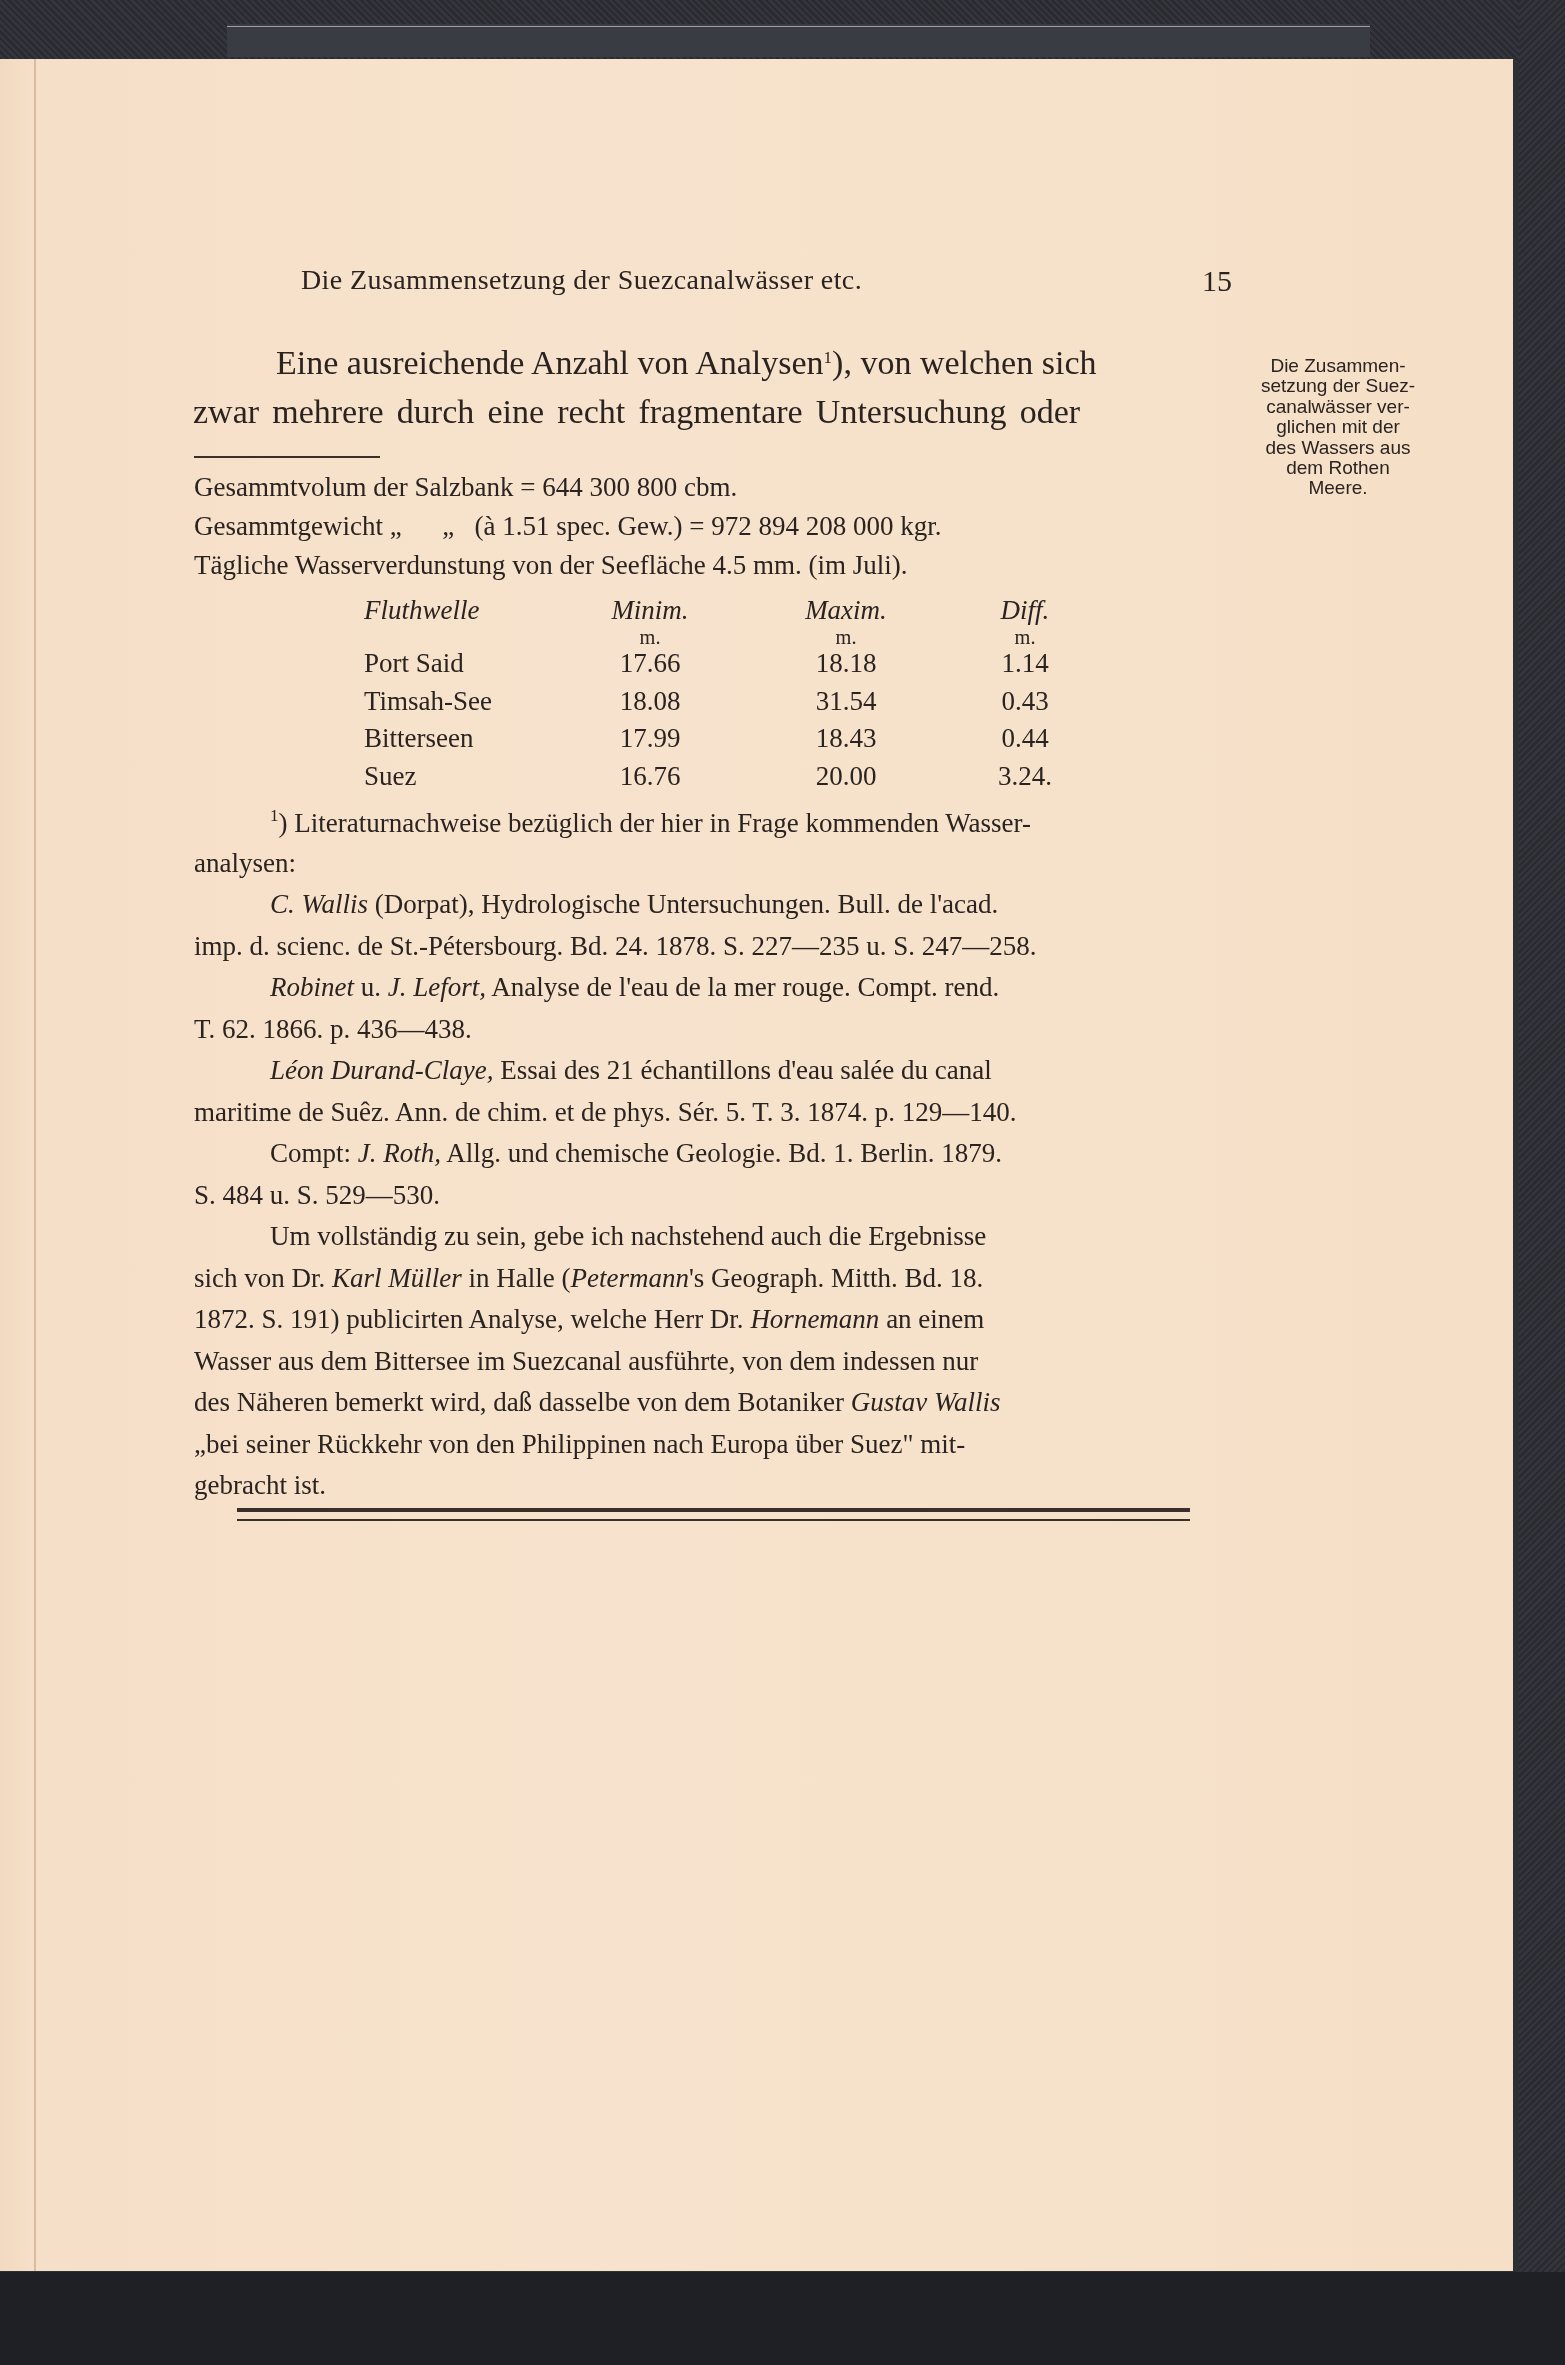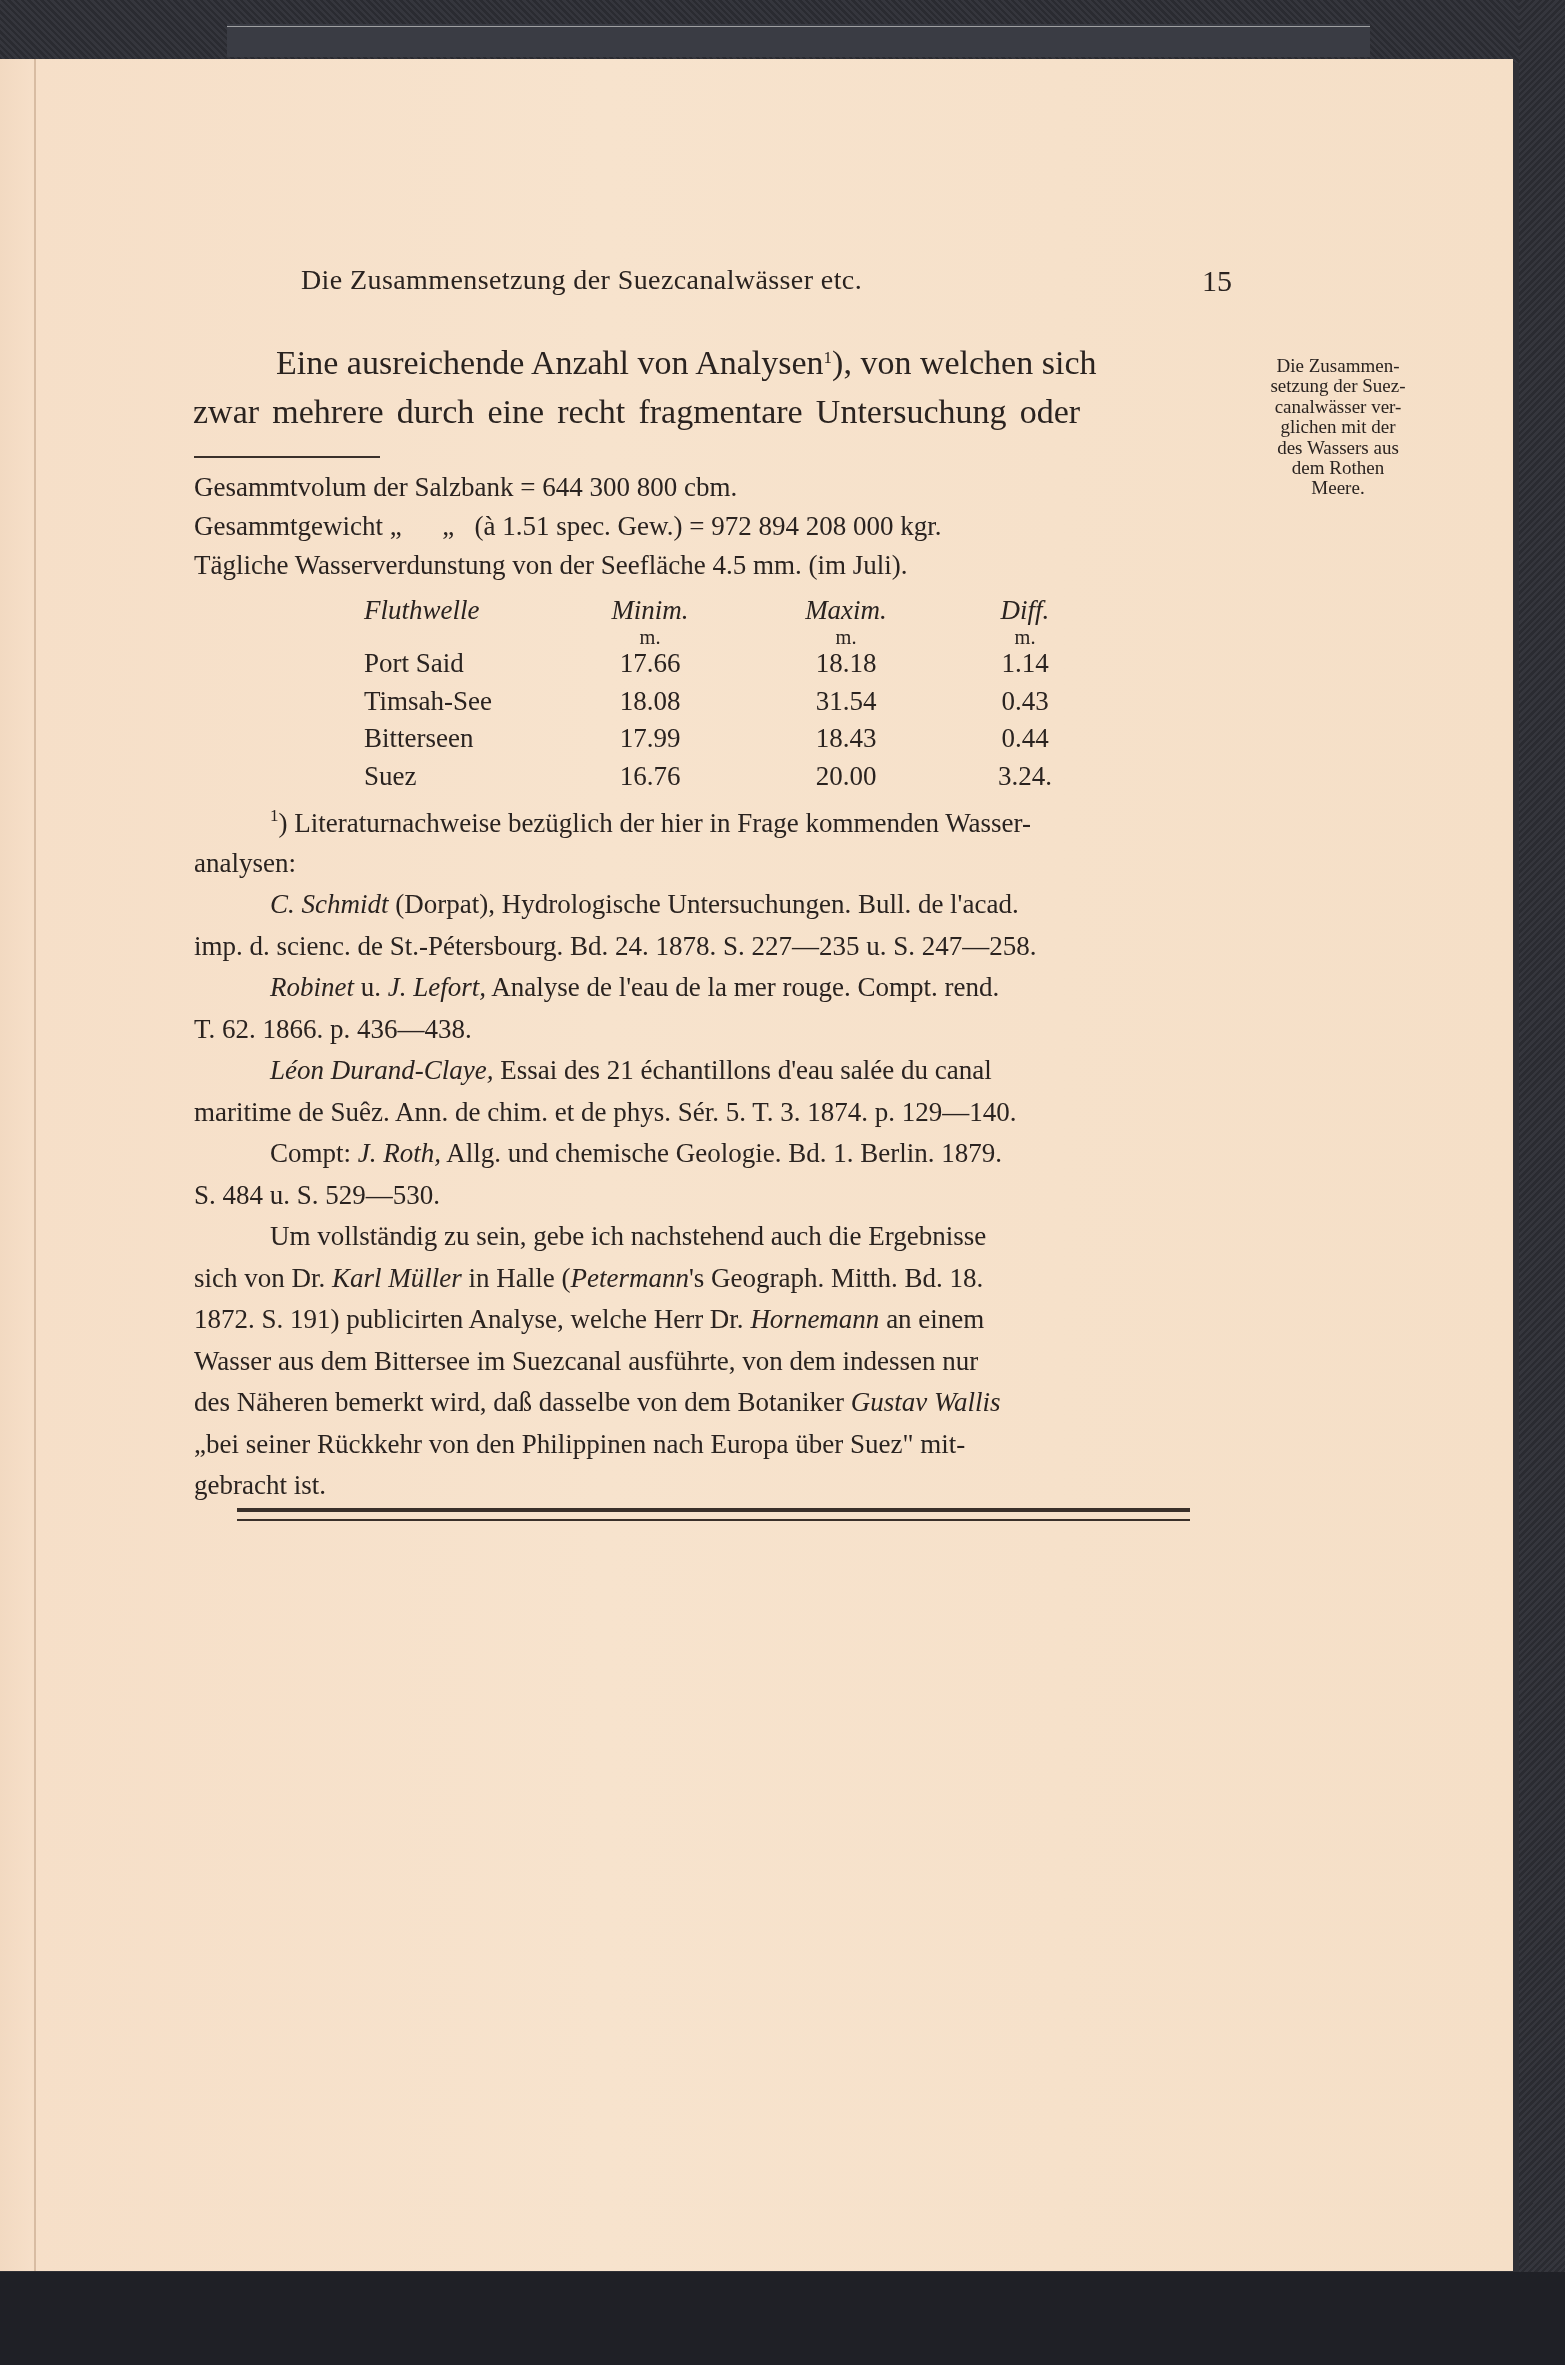--- a/index.html
+++ b/index.html
@@ -38,21 +38,21 @@
   }
   .text { position:absolute; white-space:nowrap; }
   .running-head {
     left:301px; top:264px; font-size:28px; letter-spacing:0.4px; font-family:"Liberation Serif", serif;
   }
   .page-number { left:1202px; top:264px; font-size:30px; font-family:"Liberation Serif", serif; }
   .body-large { font-size:34px; font-family:"Liberation Serif", serif; }
   .body { font-size:27px; font-family:"Liberation Serif", serif; }
   .marginal {
     position:absolute; left:1248px; top:356px; width:180px; text-align:center;
-    font-size:19px; line-height:20.4px; font-family:Liberation Serif, serif;
+    font-size:19px; line-height:20.4px; font-family:Liberation Sans, sans-serif;
   }
   .rule { position:absolute; background:#3a302a; }
   i, .it { font-style:italic; }
   .tcell { position:absolute; font-size:27px; font-family:"Liberation Serif", serif; white-space:nowrap; }
   .center { text-align:center; }
   .vline { position:absolute; width:1.6px; background:#3a302a; }
   .fn-mark { font-size:17px; vertical-align:11px; }
 </style>
 </head>
 <body>
@@ -121,21 +121,21 @@
     <div class="tcell center" style="left:595px; top:761px; width:110px;">16.76</div>
     <div class="tcell center" style="left:791px; top:761px; width:110px;">20.00</div>
     <div class="tcell center" style="left:978px; top:761px; width:94px;">3.24.</div>
   </div>
 </div>
 
 <div>
   <div class="text body" style="left:270px; top:806px;"><span class="fn-mark">1</span><span>) Literaturnachweise bezüglich der hier in Frage kommenden Wasser-</span></div>
   <div class="text body" style="left:194px; top:848px;">analysen:</div>
 
-  <div class="text body" style="left:270px; top:889px;"><i>C. Schmidt</i><span> (Dorpat), Hydrologische Untersuchungen. Bull. de l'acad.</span></div>
+  <div class="text body" style="left:270px; top:889px;"><i>C. Wallis</i><span> (Dorpat), Hydrologische Untersuchungen. Bull. de l'acad.</span></div>
   <div class="text body" style="left:194px; top:931px;">imp. d. scienc. de St.-Pétersbourg. Bd. 24. 1878. S. 227—235 u. S. 247—258.</div>
 
   <div class="text body" style="left:270px; top:972px;"><i>Robinet</i><span> u. </span><i>J. Lefort,</i><span> Analyse de l'eau de la mer rouge. Compt. rend.</span></div>
   <div class="text body" style="left:194px; top:1014px;">T. 62. 1866. p. 436—438.</div>
 
   <div class="text body" style="left:270px; top:1055px;"><i>Léon Durand-Claye,</i><span> Essai des 21 échantillons d'eau salée du canal</span></div>
   <div class="text body" style="left:194px; top:1097px;">maritime de Suêz. Ann. de chim. et de phys. Sér. 5. T. 3. 1874. p. 129—140.</div>
 
   <div class="text body" style="left:270px; top:1138px;"><span>Compt: </span><i>J. Roth,</i><span> Allg. und chemische Geologie. Bd. 1. Berlin. 1879.</span></div>
   <div class="text body" style="left:194px; top:1180px;">S. 484 u. S. 529—530.</div>

